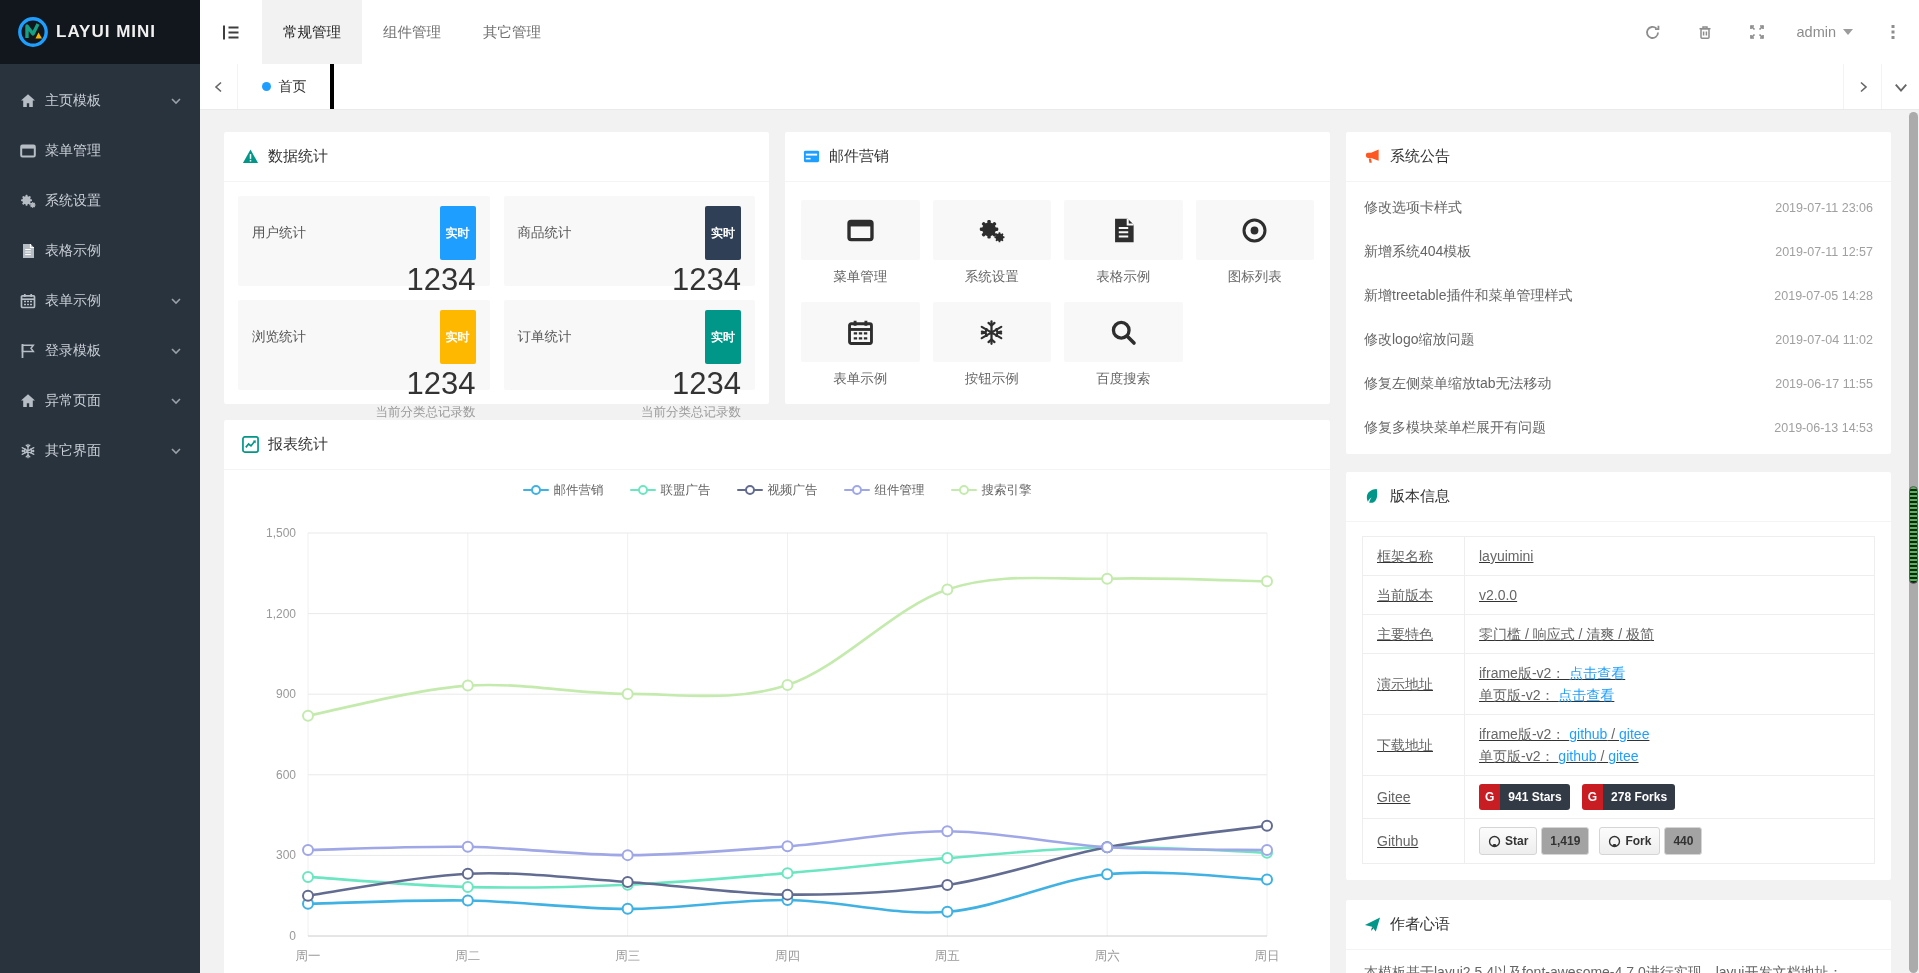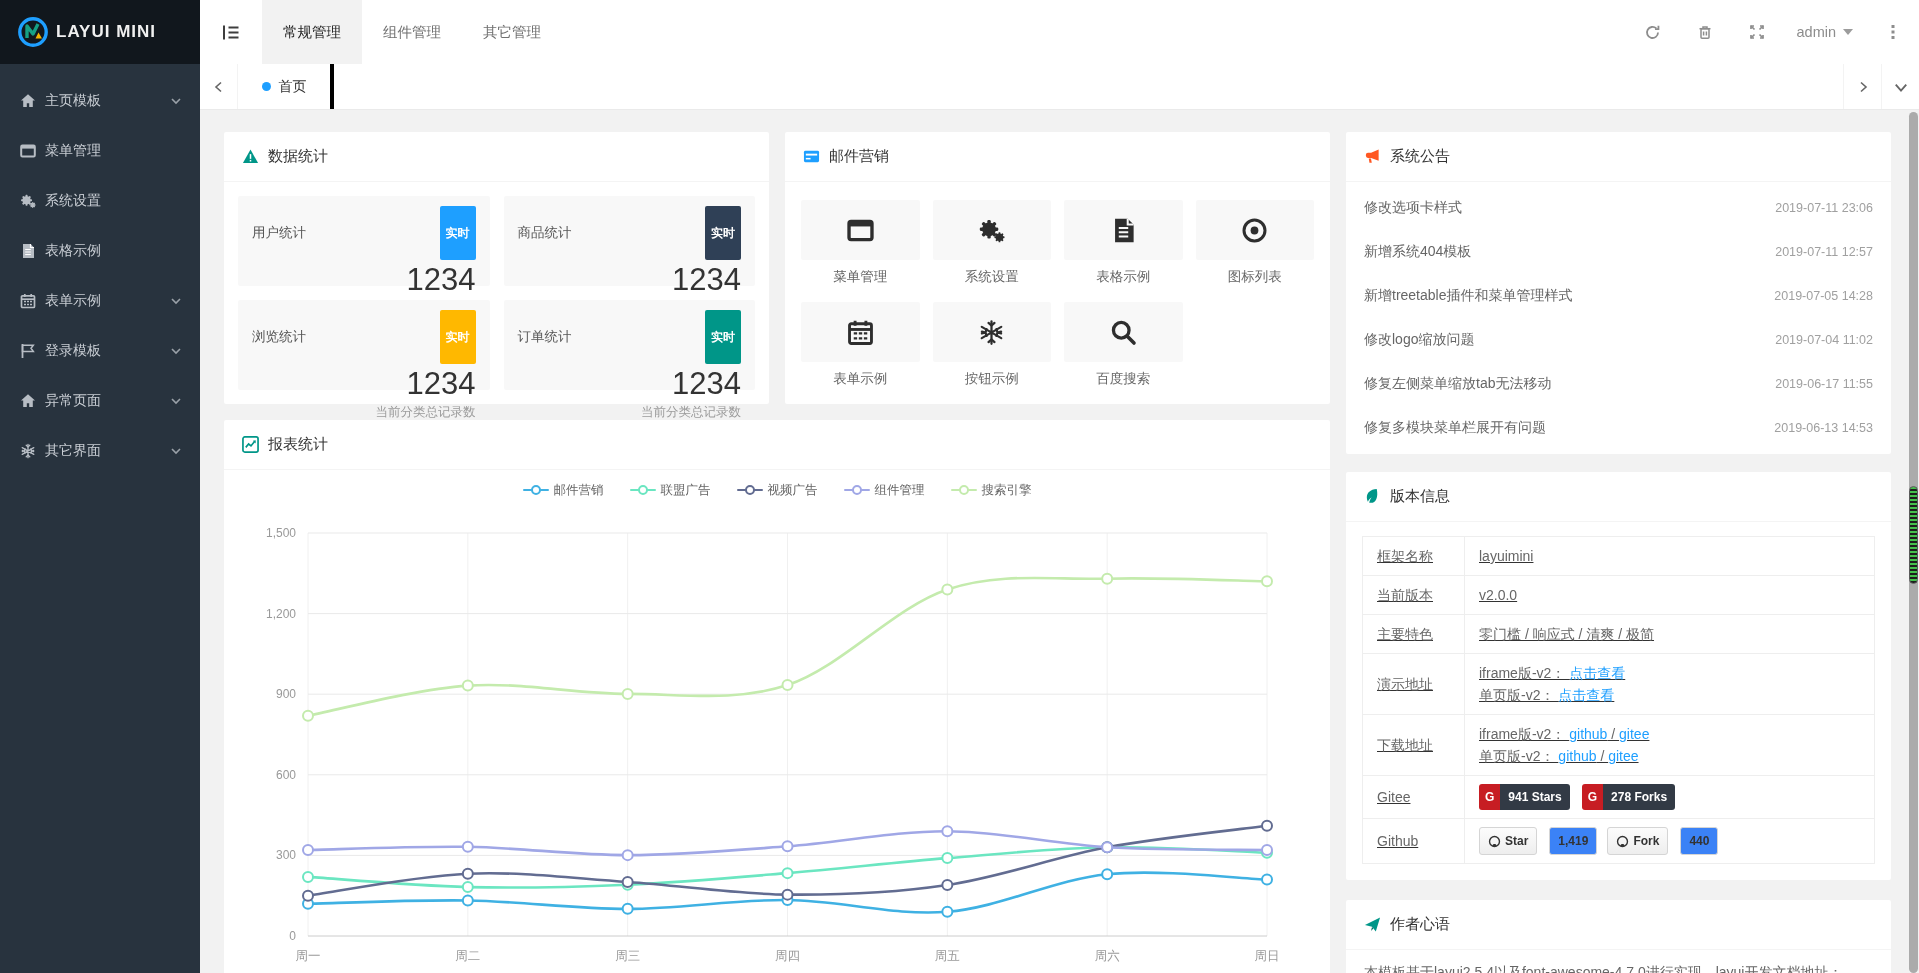--- a/index.html
+++ b/index.html
@@ -83,21 +83,21 @@
   .ver-body { padding:14px 16px 16px; }
   table.ver { width:100%; border-collapse:collapse;text-decoration:underline; }
   table.ver td { border:1px solid #eee; font-size:14px; color:#666; padding:8px 14px; line-height:22px; }
   td.vlabel { width:102px; color:#666; }
   a.vlink { color:#1e9fff; text-decoration:none; cursor:pointer; }
   .badge-gitee { display:inline-flex; margin-right:12px; font-size:12px; font-weight:bold; border-radius:3px; overflow:hidden; vertical-align:middle; cursor:pointer; }
   .badge-gitee .g { background:#c71d23; color:#fff; padding:2px 6px; }
   .badge-gitee .txt { background:#323a45; color:#fff; padding:2px 8px; }
   .gh-group { display:inline-flex; align-items:center; margin-right:10px; vertical-align:middle; cursor:pointer; }
   .gh-btn, .gh-count { border:1px solid #d5d5d5; background:linear-gradient(#fcfcfc,#eee); border-radius:3px; font-size:12px; font-weight:bold; color:#333; padding:2px 8px; display:inline-flex; align-items:center; gap:4px; }
-  .gh-count { margin-left:12px; background:#3b82f6; }
+  .gh-count { margin-left:4px; background:#a3a3a3; }
   .gh-btn svg { width:13px; height:13px; }
 
   
   .author-card { margin-top:20px; height:280px; }
   .author-bd { padding:12px 18px; font-size:14px; color:#666; line-height:21px; }
 
   
   .scrollbar { position:absolute; right:1px; top:112px; bottom:0; width:9px; background:#ababab; border-radius:5px; z-index:6; }
   .scroll-thumb { position:absolute; left:0; width:9px; top:374px; height:98px; border-radius:5px; border:1px solid #5a5a5a;
       background:repeating-linear-gradient(180deg,#43c04b 0 2px,#1d1d1d 2px 4px); cursor:pointer; }

